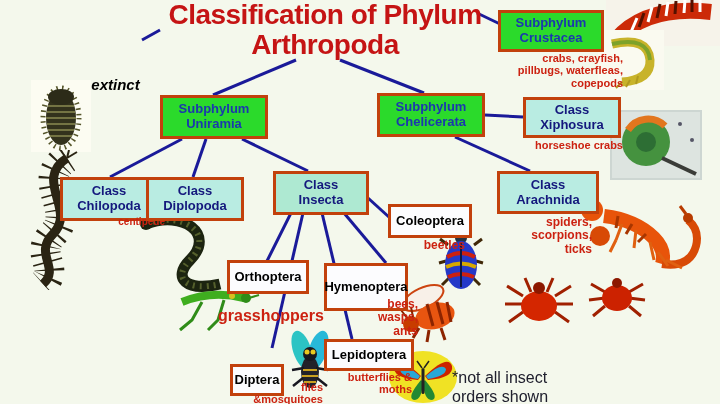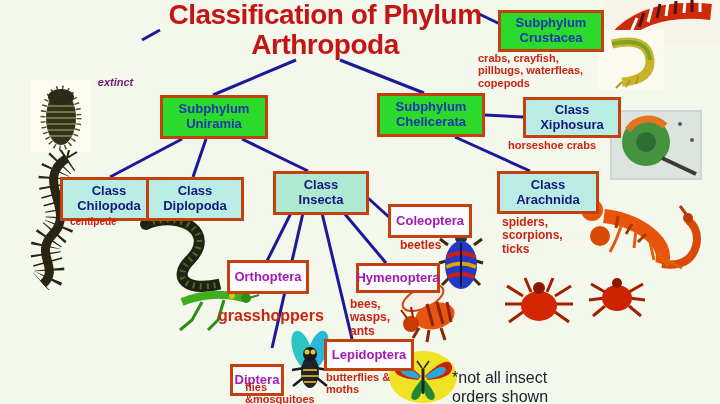--- a/index.html
+++ b/index.html
@@ -17,28 +17,28 @@
   }
   .box{
     position:absolute; box-sizing:border-box;
     border:3px solid #c2410c;
     display:flex; align-items:center; justify-content:center;
     text-align:center; font-weight:bold; z-index:3;
   }
   .box span{ white-space:pre-line; line-height:1.12; }
   .green{ background:#2bda2b; color:#1b38ae; font-size:13px; }
   .cyan{ background:#b9ece2; color:#14187d; font-size:13px; }
-  .white{ background:#fcfcfe; color:#a21caf; font-size:13px; }
+  .white{ background:#fcfcfe; color:#000000; font-size:13px; }
   .red-label{
     position:absolute; color:#cc2211; font-weight:bold;
-    text-align:left; white-space:pre-line; line-height:1.12; z-index:3;
+    text-align:right; white-space:pre-line; line-height:1.12; z-index:3;
   }
   .note{
-    position:absolute; color:#701a75; font-weight:bold; font-style:italic;
-    font-size:11px; text-align:center; z-index:3;
+    position:absolute; color:#000000; font-weight:bold; font-style:italic;
+    font-size:15px; text-align:center; z-index:3;
   }
   .footnote{
     position:absolute; color:#20202e; font-weight:normal; font-size:16px;
     line-height:1.2; white-space:pre-line; z-index:3;
   }
   .img{ position:absolute; z-index:1; }
   .lines{ position:absolute; left:0; top:0; z-index:2; }
 </style>
 </head>
 <body>
@@ -237,21 +237,21 @@
   <div class="box white" style="left:388px;top:204px;width:84px;height:34px">
     <span>Coleoptera</span>
   </div>
   <div class="red-label" style="left:400px;top:239px;width:65px;font-size:12px">beetles</div>
 
   <div class="box white" style="left:227px;top:260px;width:82px;height:34px">
     <span>Orthoptera</span>
   </div>
   <div class="red-label" style="left:218px;top:307px;width:92px;font-size:16px">grasshoppers</div>
 
-  <div class="box white" style="left:356px;top:263px;width:84px;height:30px">
+  <div class="box white" style="left:324px;top:263px;width:84px;height:48px">
     <span>Hymenoptera</span>
   </div>
   <div class="red-label" style="left:350px;top:298px;width:68px;font-size:12px">bees,
 wasps, ants</div>
 
   <div class="box white" style="left:230px;top:364px;width:54px;height:32px">
     <span>Diptera</span>
   </div>
   <div class="red-label" style="left:245px;top:381px;width:78px;font-size:11px">flies
 &amp;mosquitoes</div>

